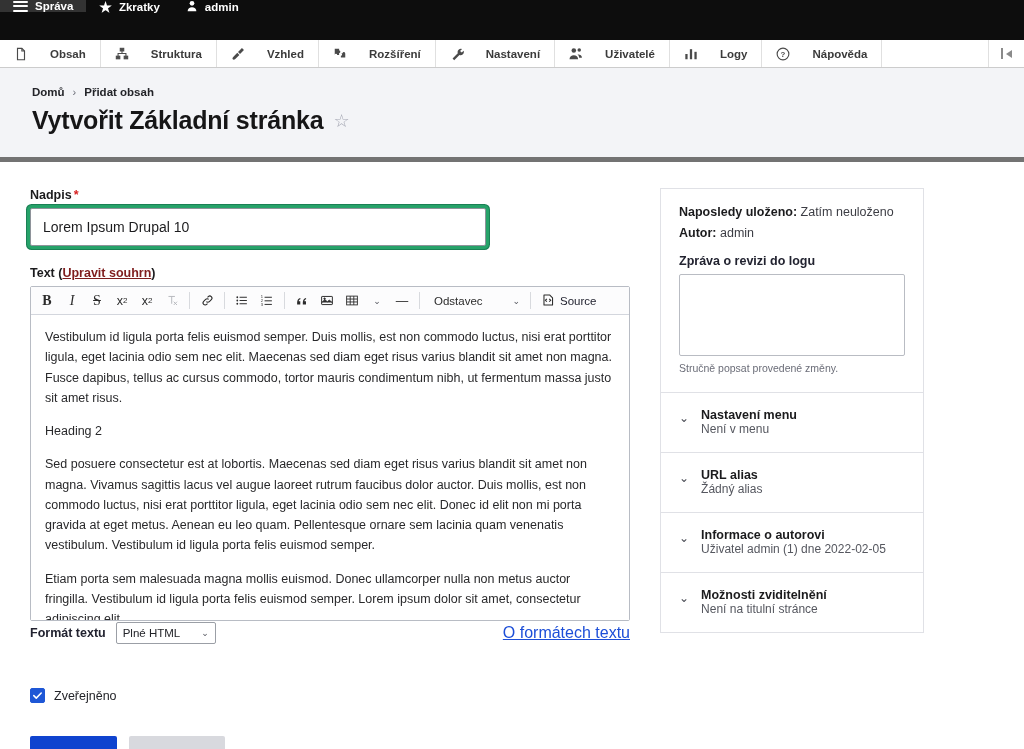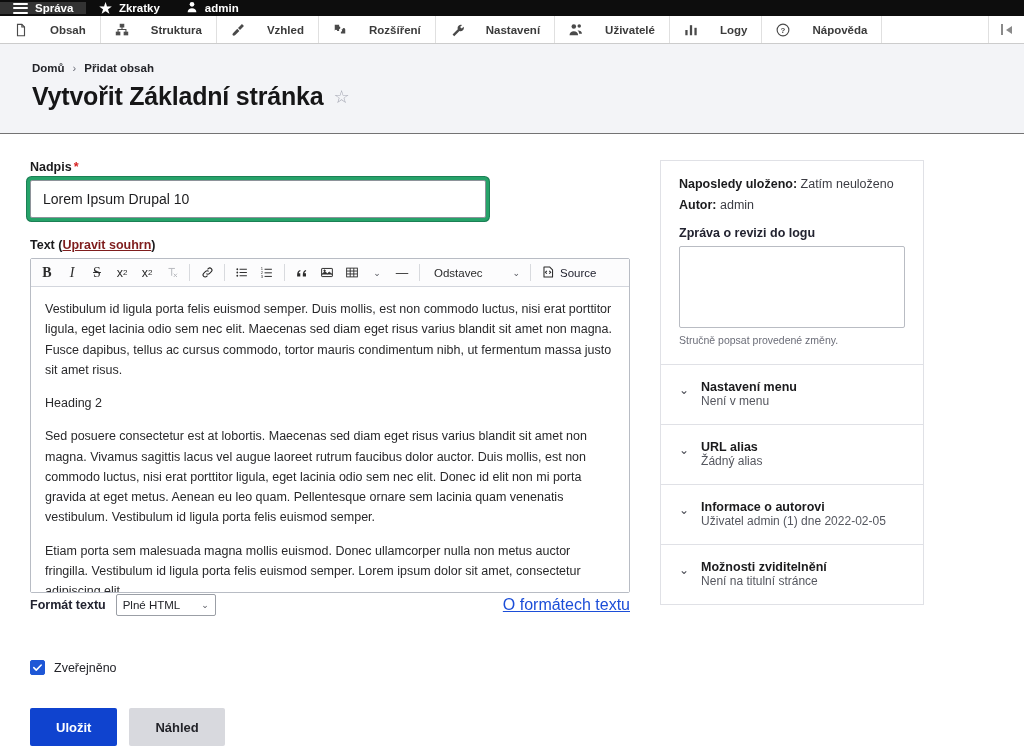--- a/index.html
+++ b/index.html
@@ -9,24 +9,24 @@
     height: 749px;
     background: #ffffff;
     font-family: "Liberation Sans", sans-serif;
     font-size: 13px;
     color: #222330;
     overflow: hidden;
   }
 
   
   .admin-bar {
-    height: 16px;
+    height: 40px;
     background: #0d0d0d;
     display: flex;
-    align-items: center;
+    align-items: flex-start;
     color: #fff;
   }
   .admin-bar-item {
     display: flex;
     align-items: center;
     gap: 7px;
     padding: 0 13px;
     font-size: 11.5px;
     font-weight: bold;
     color: #fff;
@@ -87,21 +87,21 @@
     width: 0; height: 0;
     border-top: 4px solid transparent;
     border-bottom: 4px solid transparent;
     border-right: 6px solid #8a8a8a;
   }
 
   
   .page-header {
     background: #f3f4f7;
     padding: 18px 0 22px 32px;
-    border-bottom: 1px solid #737373;
+    border-bottom: 5px solid #737373;
   }
   .breadcrumb {
     display: flex;
     align-items: center;
     gap: 8px;
     font-size: 11.5px;
     font-weight: bold;
     margin-bottom: 8px;
   }
   .breadcrumb a { color: #232429; text-decoration: none; cursor: pointer; }

